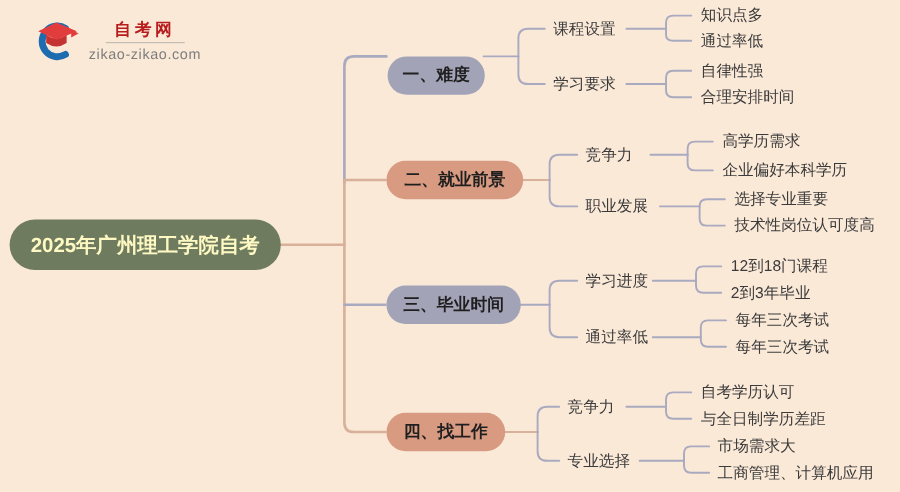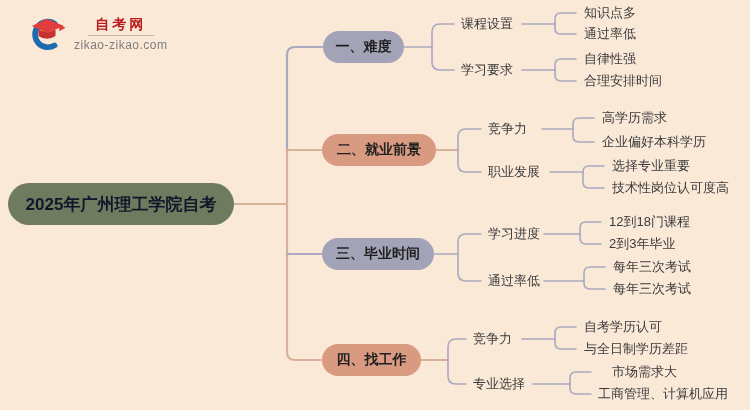--- a/index.html
+++ b/index.html
@@ -28,21 +28,21 @@
   .pill{
     position:absolute;display:flex;align-items:center;justify-content:center;
     border-radius:16px;height:32px;font-size:14px;font-weight:bold;color:#1f1f1f;
     white-space:nowrap;
   }
   .pill.lav{background:var(--lavender,#a3a3b8);}
   .pill.sal{background:var(--salmon,#d89a80);}
   .root-pill{
     position:absolute;display:flex;align-items:center;justify-content:center;
     border-radius:21px;height:42px;font-size:17px;font-weight:bold;
-    color:#0f172a;background:var(--olive,#6f7b5f);white-space:nowrap;
+    color:#fef9c3;background:var(--olive,#6f7b5f);white-space:nowrap;
   }
   .sublabel,.leaf{
     position:absolute;transform:translateY(-50%);
     font-size:13px;color:var(--text-dark,#3b3b3b);white-space:nowrap;
   }
   .sublabel{font-weight:400;}
   .leaf{font-weight:500;}
 </style>
 </head>
 <body>
@@ -108,21 +108,21 @@
     </svg>
     <div class="logo-text">
       <div class="logo-title">自考网</div>
       <div class="logo-divider"></div>
       <div class="logo-url">zikao-zikao.com</div>
     </div>
   </div>
 
   <div class="root-pill" style="left:8px;top:183px;width:226px;">2025年广州理工学院自考</div>
 
-  <div class="pill lav" style="left:323px;top:31px;width:81px;">一、难度</div>
+  <div class="pill lav" style="left:323px;top:47px;width:81px;">一、难度</div>
   <div class="pill sal" style="left:322px;top:134px;width:114px;">二、就业前景</div>
   <div class="pill lav" style="left:322px;top:238px;width:112px;">三、毕业时间</div>
   <div class="pill sal" style="left:322px;top:344px;width:99px;">四、找工作</div>
 
   <div class="sublabel" style="left:461px;top:24px;">课程设置</div>
   <div class="sublabel" style="left:461px;top:70px;text-align:right;">学习要求</div>
   <div class="leaf" style="left:584px;top:13px;">知识点多</div>
   <div class="leaf" style="left:584px;top:34px;">通过率低</div>
   <div class="leaf" style="left:584px;top:59px;">自律性强</div>
   <div class="leaf" style="left:584px;top:81px;">合理安排时间</div>
@@ -138,16 +138,16 @@
   <div class="sublabel" style="left:488px;top:281px;">通过率低</div>
   <div class="leaf" style="left:609px;top:222px;">12到18门课程</div>
   <div class="leaf" style="left:609px;top:244px;">2到3年毕业</div>
   <div class="leaf" style="left:613px;top:267px;">每年三次考试</div>
   <div class="leaf" style="left:613px;top:289px;">每年三次考试</div>
 
   <div class="sublabel" style="left:473px;top:339px;">竞争力</div>
   <div class="sublabel" style="left:473px;top:384px;">专业选择</div>
   <div class="leaf" style="left:584px;top:327px;">自考学历认可</div>
   <div class="leaf" style="left:584px;top:349px;">与全日制学历差距</div>
-  <div class="leaf" style="left:612px;top:372px;">市场需求大</div>
+  <div class="leaf" style="left:598px;top:372px;">市场需求大</div>
   <div class="leaf" style="left:598px;top:394px;">工商管理、计算机应用</div>
 
 </div>
 
 </body></html>

